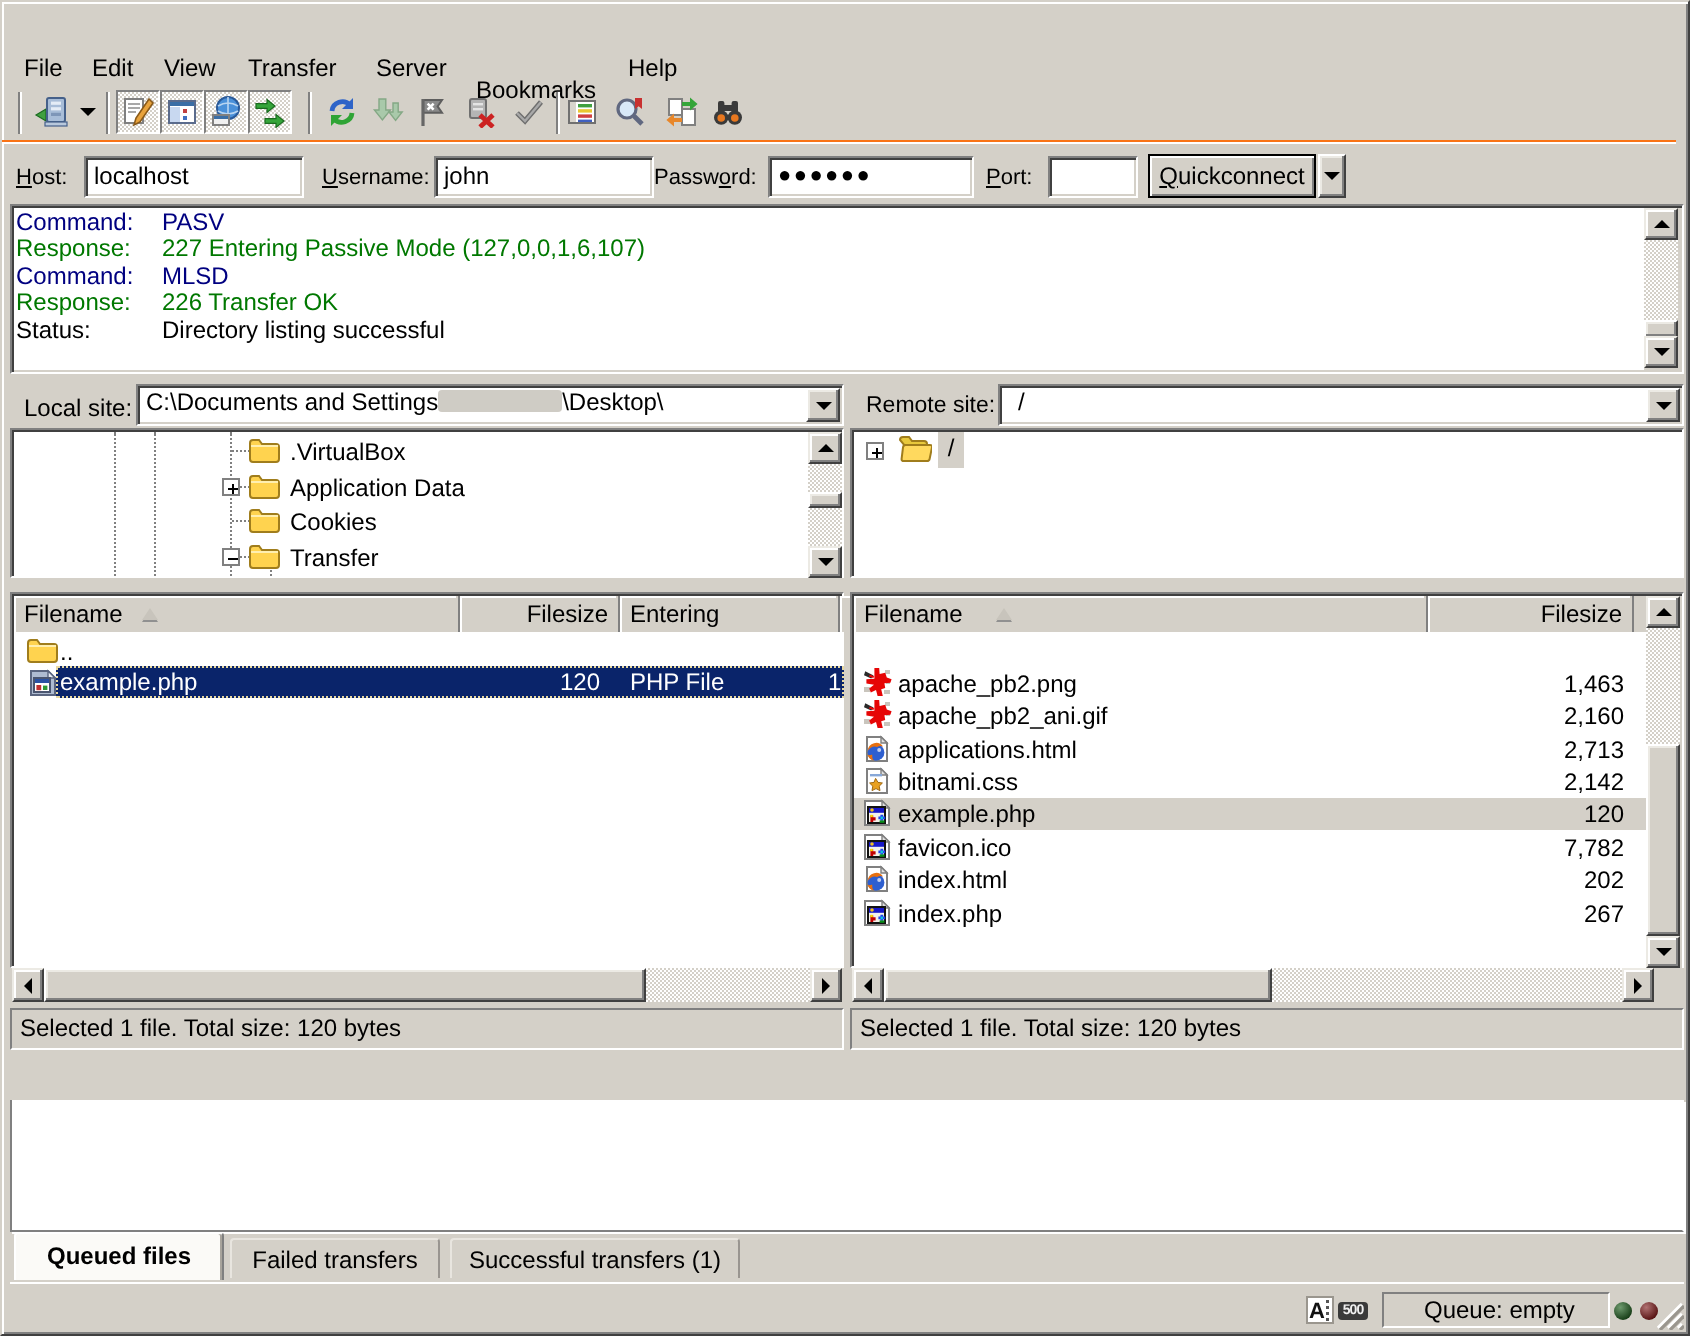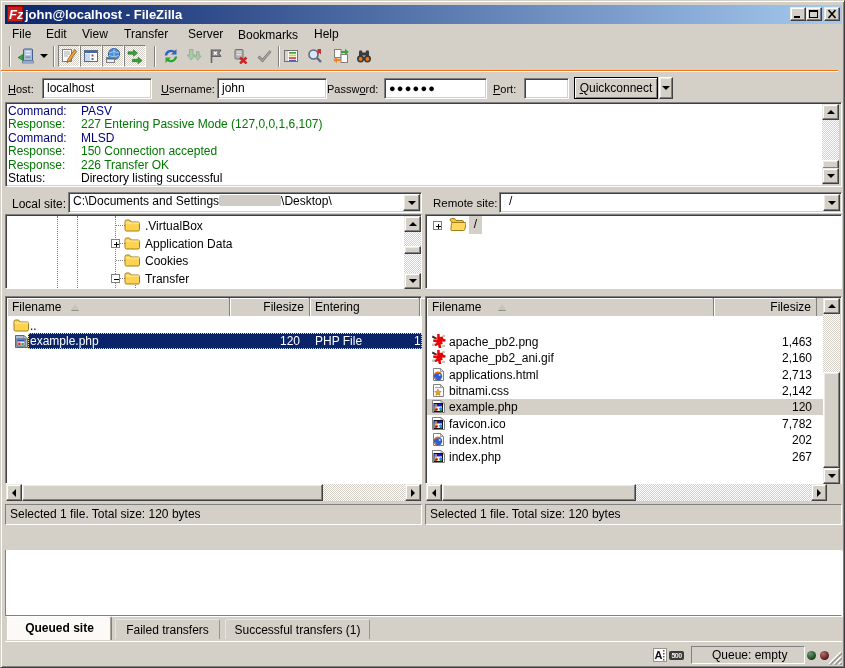--- a/index.html
+++ b/index.html
@@ -25,52 +25,28 @@
 .sortar{width:0;height:0;border-left:4px solid transparent;border-right:4px solid transparent;border-bottom:6px solid #C8C4BC;filter:drop-shadow(0 1px 0 #909090)}
 .rr{position:absolute;left:0;width:100%;height:16px}
 .ric{position:absolute;left:4px;top:0;width:15px;height:15px}
 .rn{position:absolute;left:22px;top:1px}
 .rs{position:absolute;right:11px;top:1px;text-align:right}
 </style>
 </head>
 <body>
 <div id="win" class="a" style="left:0;top:0;width:845px;height:668px;background:#D4D0C8;border:1px solid;border-color:#D4D0C8 #404040 #404040 #D4D0C8;box-shadow:inset 1px 1px 0 #fff,inset -1px -1px 0 #808080">
 
-<div class="a" style="left:4px;top:4px;width:837px;height:19px;background:linear-gradient(90deg,#0A246A,#A6CAF0)">
- <svg class="a" style="left:2px;top:1px" width="16" height="16">
-        <rect x="0" y="0" width="16" height="16" fill="#a80000"></rect>
-        <rect x="1" y="1" width="14" height="14" fill="#c81e1e"></rect>
-        <text x="2" y="13" font-family="Liberation Sans" font-size="13" font-weight="bold" font-style="italic" fill="#fff">Fz</text>
-      </svg>
- <div class="a" style="left:20px;top:2px;font-size:13px;font-weight:bold;color:#fff">john@localhost - FileZilla</div>
- <div class="a sbtn" style="left:785px;top:2px;width:16px;height:14px">
-        <svg width="12" height="10" viewBox="0 0 12 10">
-          <rect x="2" y="7" width="6" height="2" fill="#000"></rect>
-        </svg>
-      </div>
- <div class="a sbtn" style="left:801px;top:2px;width:16px;height:14px">
-        <svg width="12" height="10" viewBox="0 0 12 10">
-          <rect x="1.5" y="1.5" width="8" height="7" fill="none" stroke="#000"></rect>
-          <rect x="1" y="1" width="9" height="2" fill="#000"></rect>
-        </svg>
-      </div>
- <div class="a sbtn" style="left:819px;top:2px;width:16px;height:14px">
-        <svg width="12" height="10" viewBox="0 0 12 10">
-          <path d="M2.5 1 L9.5 9 M9.5 1 L2.5 9" stroke="#000" stroke-width="1.6"></path>
-        </svg>
-      </div>
-</div>
 
 <div class="a" style="left:4px;top:23px;width:837px;height:20px">
  <div class="a" style="left:7px;top:3px">File</div>
  <div class="a" style="left:41px;top:3px">Edit</div>
  <div class="a" style="left:77px;top:3px">View</div>
  <div class="a" style="left:119px;top:3px">Transfer</div>
  <div class="a" style="left:183px;top:3px">Server</div>
- <div class="a" style="left:233px;top:4px">Bookmarks</div>
+ <div class="a" style="left:233px;top:14px">Bookmarks</div>
  <div class="a" style="left:309px;top:3px">Help</div>
 </div>
 
 <div class="a" style="left:4px;top:43px;width:837px;height:26px" id="toolbar">
  <div class="a" style="left:4px;top:2px;width:2px;height:21px;border-left:1px solid #808080;border-right:1px solid #fff"></div>
  <svg class="a" style="left:12px;top:4px" width="18" height="16" viewBox="0 0 18 16">
         <path d="M1 9.5 l5-3 v6z" fill="#3FA03F" stroke="#1A6B1F" stroke-width=".6"></path>
         <rect x="6.5" y="1" width="9" height="12" rx="1" fill="#A8BDD8" stroke="#45608A"></rect>
         <rect x="8.5" y="2.8" width="5" height="1.6" fill="#E4ECF6"></rect>
         <rect x="8.5" y="5.6" width="5" height="1.6" fill="#E4ECF6"></rect>
@@ -173,21 +149,20 @@
  <div class="a rz" style="left:658px;top:6px;width:14px;height:22px">
         <div class="tri-d" style="margin:8px auto 0"></div>
       </div>
 </div>
 
 <div class="a sk" style="left:4px;top:101px;width:837px;height:85px">
  <div class="a" style="left:2px;top:1px;width:814px;height:81px;background:#fff;overflow:hidden;line-height:13.4px;padding-top:1px" id="log">
   <div style="color:#000080"><span class="lb">Command:</span>PASV</div>
   <div style="color:#007800"><span class="lb">Response:</span>227 Entering Passive Mode (127,0,0,1,6,107)</div>
   <div style="color:#000080"><span class="lb">Command:</span>MLSD</div>
-  <div style="color:#007800"><span class="lb">Response:</span>150 Connection accepted</div>
   <div style="color:#007800"><span class="lb">Response:</span>226 Transfer OK</div>
   <div style="color:#000"><span class="lb">Status:</span>Directory listing successful</div>
  </div>
  <div class="a" style="left:816px;top:1px;width:18px;height:81px;background:#D4D0C8" id="logsb">
   <div class="a sbtn" style="left:0;top:0;width:17px;height:16px">
           <div class="tri-u"></div>
         </div>
   <div class="a dith" style="left:0;top:16px;width:17px;height:49px"></div>
   <div class="a rz" style="left:0;top:56px;width:17px;height:9px"></div>
   <div class="a sbtn" style="left:0;top:64px;width:17px;height:16px">
@@ -400,21 +375,21 @@
           <path d="M2.8 5.5 h13.2 q1.3 0 1 1.2 l-1.2 5.8 q-.2 1-1.3 1 h-11.6 q-1.2 0-1.1-1.1 l.7-5.7 q.15-1.2 1.3-1.2z" fill="#FFD95E" stroke="#A07D1C"></path>
         </svg>
   <div class="a" style="left:42px;top:0px;width:13px;height:18px;background:#D4D0C8;text-align:center;line-height:17px">/</div>
  </div>
 </div>
 
 
 <div class="a" style="left:4px;top:549px;width:837px;height:66px;background:#fff;border-left:1px solid #808080;border-right:1px solid #fff;border-bottom:1px solid #808080;box-shadow:1px 1px 0 #fff"></div>
 
 <div class="a" style="left:4px;top:614px;width:837px;height:26px">
- <div class="a" style="left:2px;top:1px;width:105px;height:24px;background:#FBFAF7;border:1px solid #808080;border-bottom:none;border-top-color:#fff;border-left-color:#fff;border-radius:2px 2px 0 0;box-shadow:inset -1px 0 0 #A8A49C;text-align:center;line-height:22px;font-weight:bold;z-index:2">Queued site</div>
+ <div class="a" style="left:2px;top:1px;width:105px;height:24px;background:#FBFAF7;border:1px solid #808080;border-bottom:none;border-top-color:#fff;border-left-color:#fff;border-radius:2px 2px 0 0;box-shadow:inset -1px 0 0 #A8A49C;text-align:center;line-height:22px;font-weight:bold;z-index:2">Queued files</div>
  <div class="a" style="left:110px;top:4px;width:105px;height:20px;background:#D4D0C8;border:1px solid #999590;border-bottom:none;border-top-color:#E8E5DF;border-left-color:#E8E5DF;border-radius:2px 2px 0 0;text-align:center;line-height:20px">Failed transfers</div>
  <div class="a" style="left:220px;top:4px;width:145px;height:20px;background:#D4D0C8;border:1px solid #999590;border-bottom:none;border-top-color:#E8E5DF;border-left-color:#E8E5DF;border-radius:2px 2px 0 0;text-align:center;line-height:20px">Successful transfers (1)</div>
 </div>
 
 <div class="a" style="left:4px;top:640px;width:837px;height:24px;border-top:1px solid #fff">
  <svg class="a" style="left:648px;top:6px" width="14" height="14" viewBox="0 0 14 14">
         <rect x=".5" y=".5" width="13" height="13" fill="#fff" stroke="#9A968E"></rect>
         <text x="1.5" y="11" font-size="11" font-weight="bold" fill="#111" font-family="Liberation Sans">A</text>
         <g fill="#555">
           <rect x="10" y="2" width="1.5" height="1.5"></rect>

